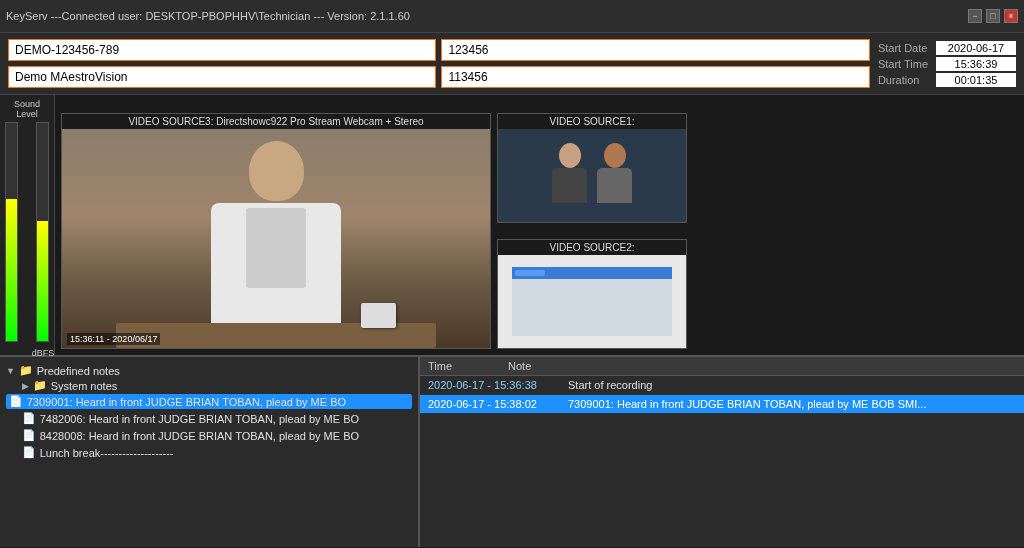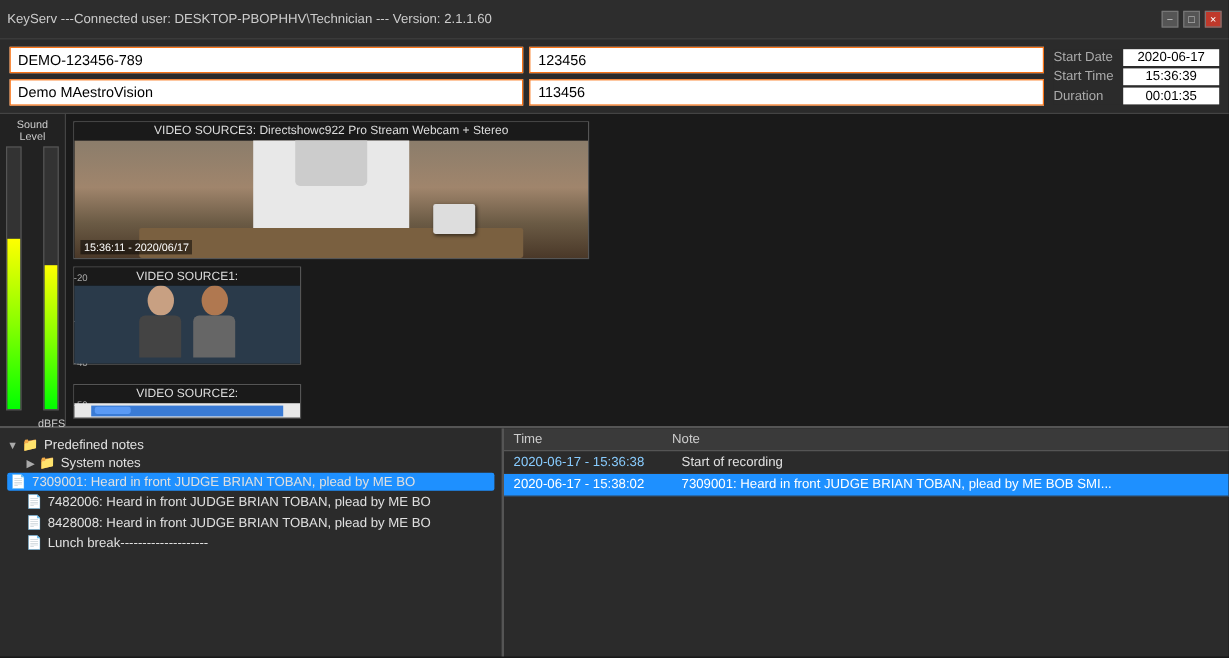--- a/index.html
+++ b/index.html
@@ -112,23 +112,24 @@
     }
     .dbfs-label {
       font-size: 9px;
       color: #ccc;
       margin-top: 4px;
     }
     
     #video-area {
       flex: 1;
       display: flex;
-      flex-direction: column;
+      flex-direction: row;
       padding: 4px;
       gap: 4px;
+      margin-top: 12px;
     }
     .video-source-label {
       font-size: 10px;
       color: #ccc;
       background: #1a1a1a;
       padding: 1px 4px;
       text-align: center;
     }
     #video-main {
       flex: 1;
@@ -218,21 +219,21 @@
       flex: 1;
       background: #2b2b2b;
       display: flex;
       flex-direction: column;
     }
     .log-header {
       display: flex;
       background: #3a3a3a;
       border-bottom: 1px solid #555;
       padding: 3px 8px;
-      gap: 108px;
+      gap: 56px;
       font-size: 11px;
       color: #ccc;
     }
     .log-rows { flex: 1; overflow: hidden; }
     .log-row {
       display: flex;
       padding: 3px 8px;
       gap: 0;
       font-size: 11px;
       cursor: pointer;

